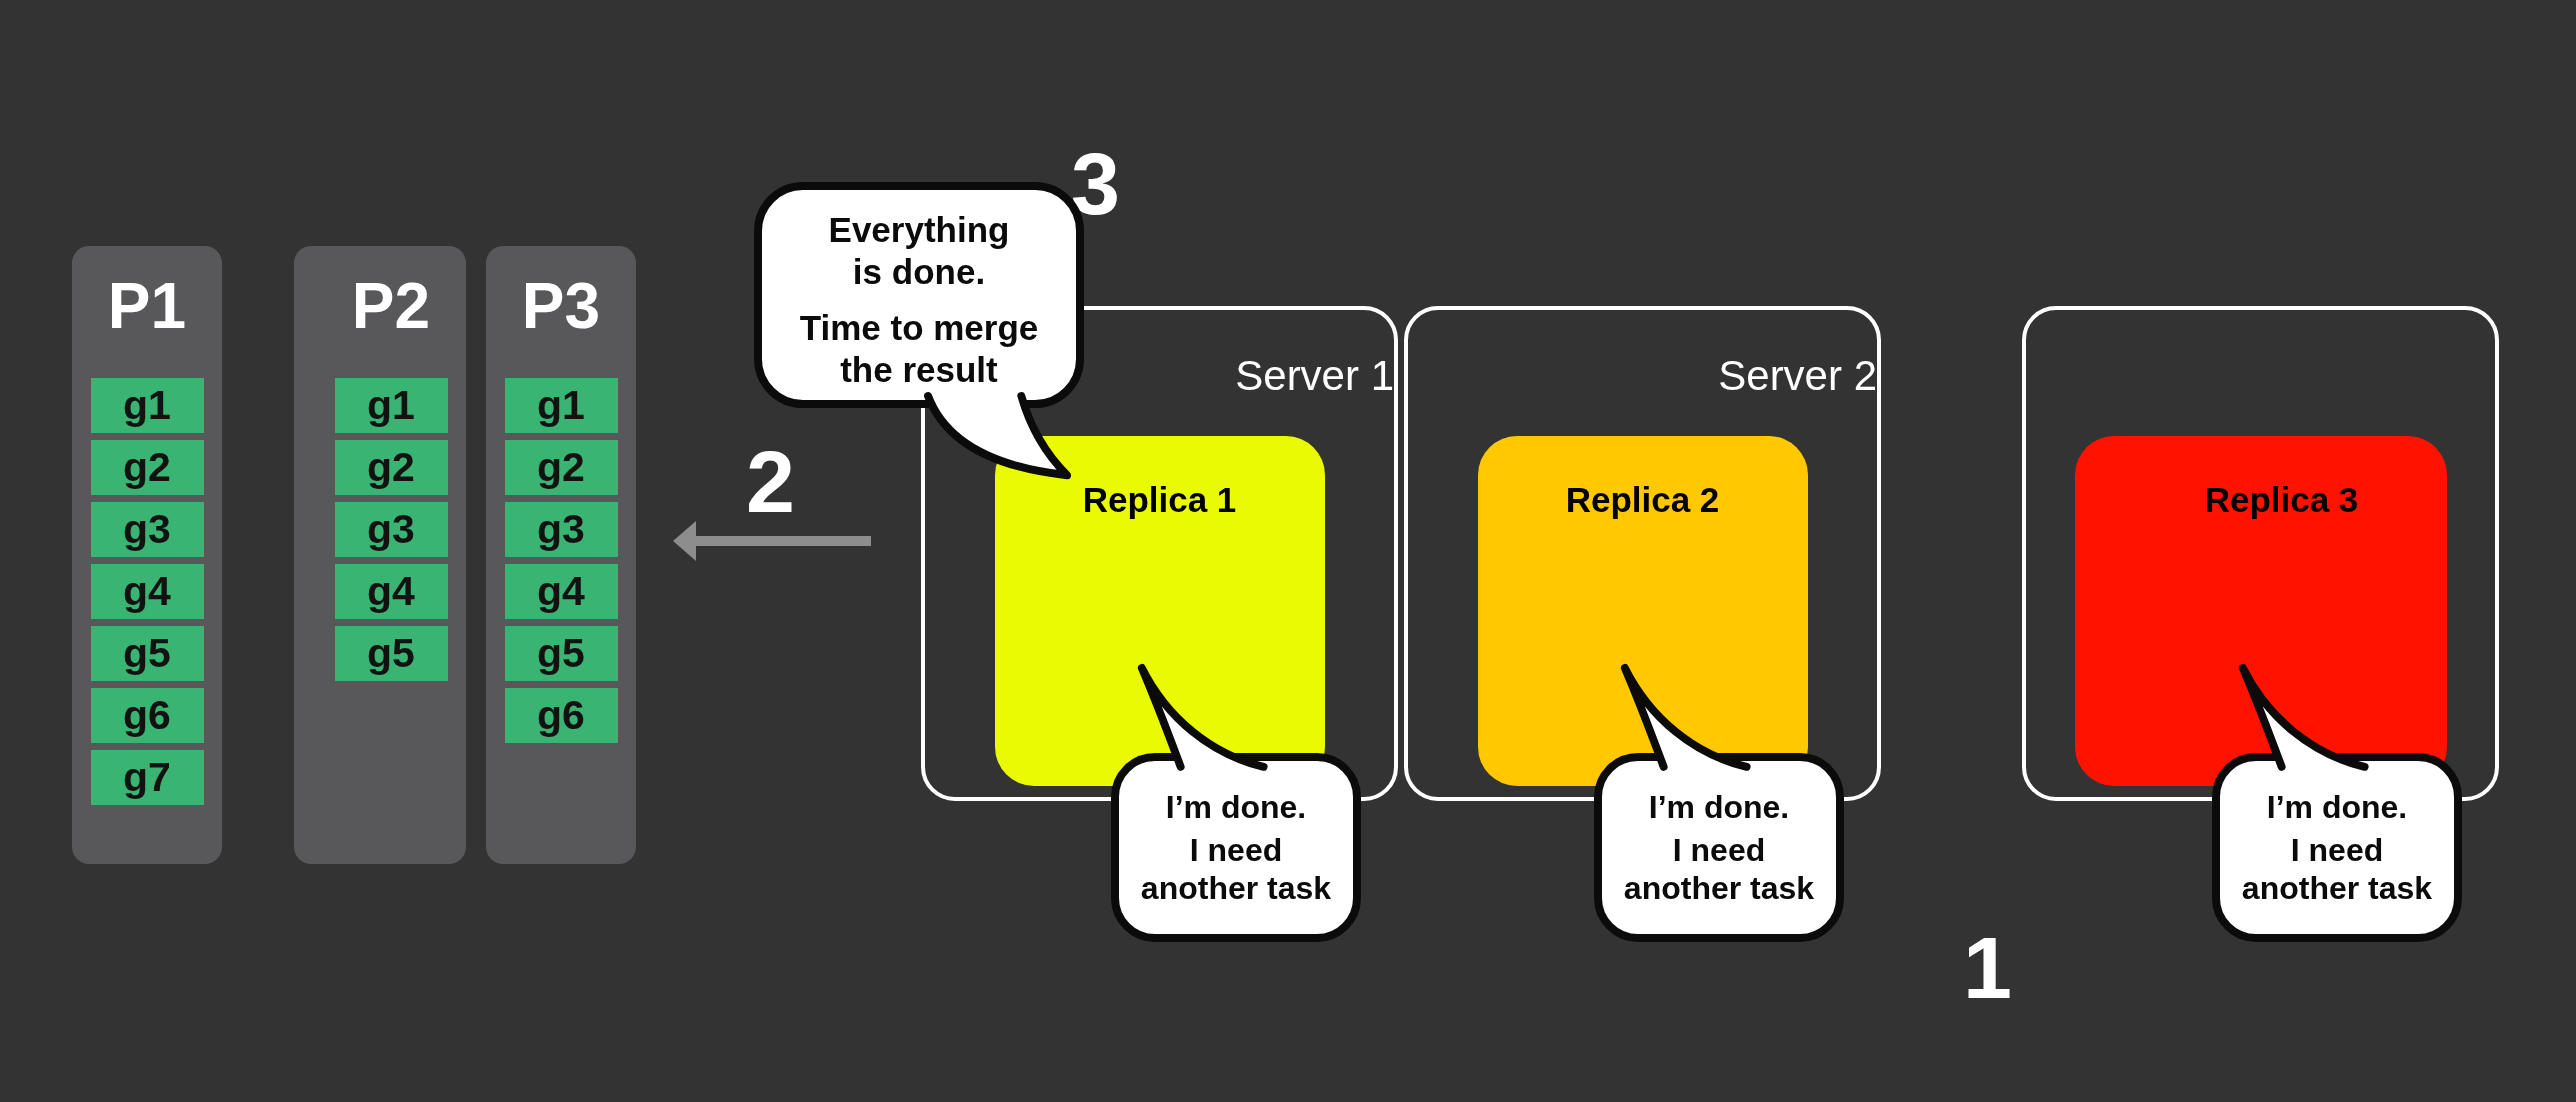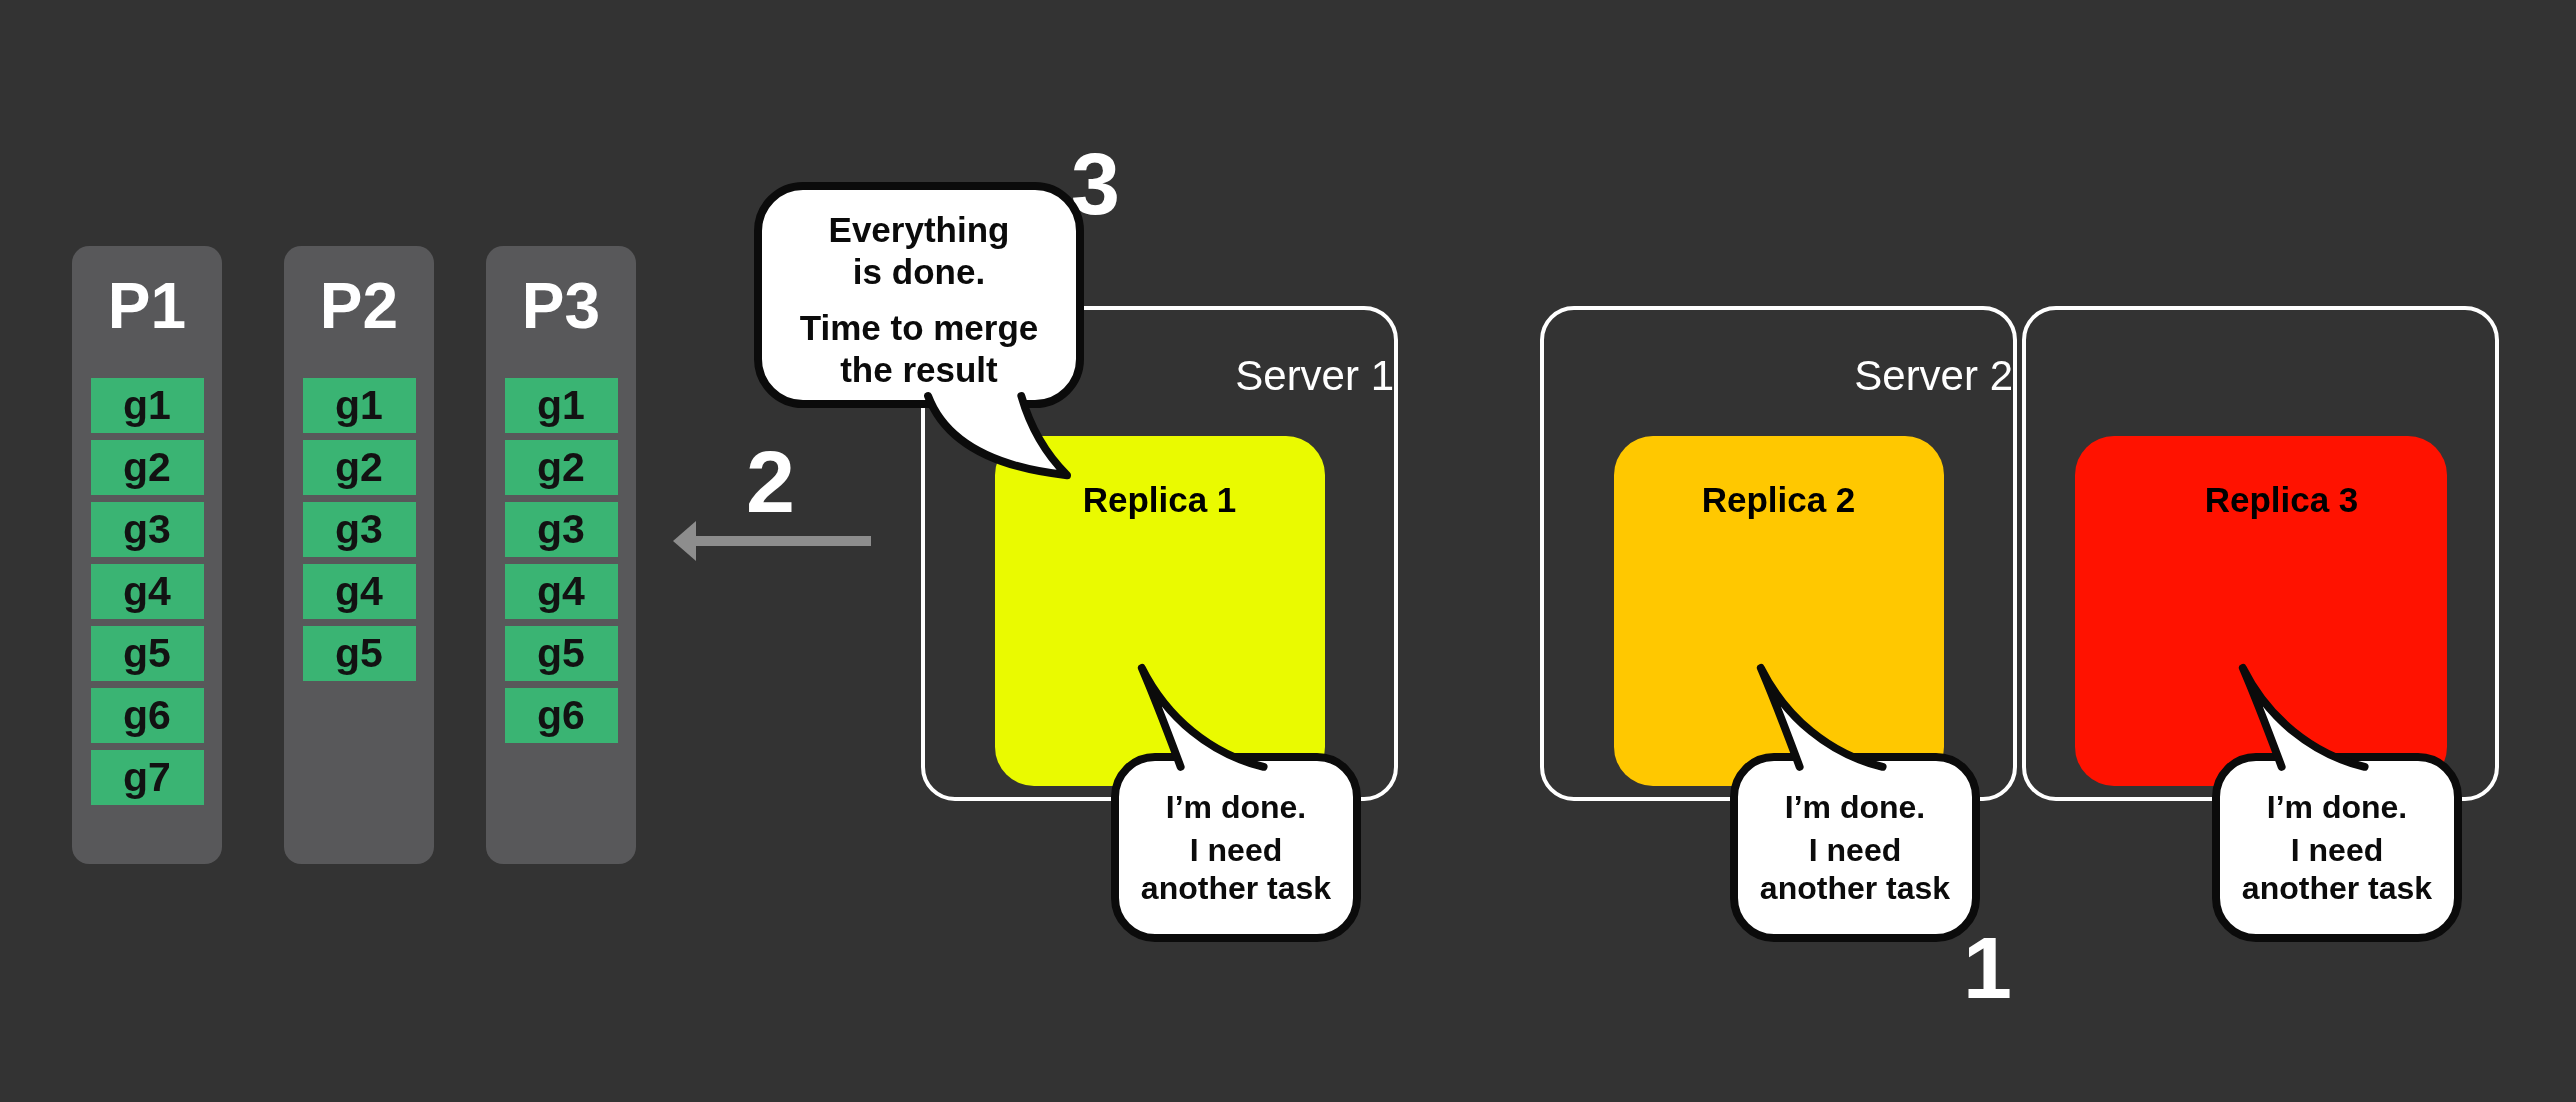--- a/index.html
+++ b/index.html
@@ -84,24 +84,24 @@
     background:#8d8d8d;
   }
   .arrow-head{
     position:absolute;left:673px;top:521px;width:0;height:0;
     border-top:20.3px solid transparent;
     border-bottom:20.3px solid transparent;
     border-right:23px solid #8d8d8d;
   }
   
   #server-1{left:921px;}
-  #server-2{left:1540px;}
+  #server-2{left:1404px;}
   #server-3{left:2022px;}
   #partition-1{left:72px;}
-  #partition-2{left:284px;}
+  #partition-2{left:294px;padding-left:22px;}
   #partition-3{left:486px;}
 </style>
 </head>
 <body>
 
 <div id="canvas">
 
   <div class="partition" id="partition-1">
     <div class="partition-title">P1</div>
     <div class="groups">

